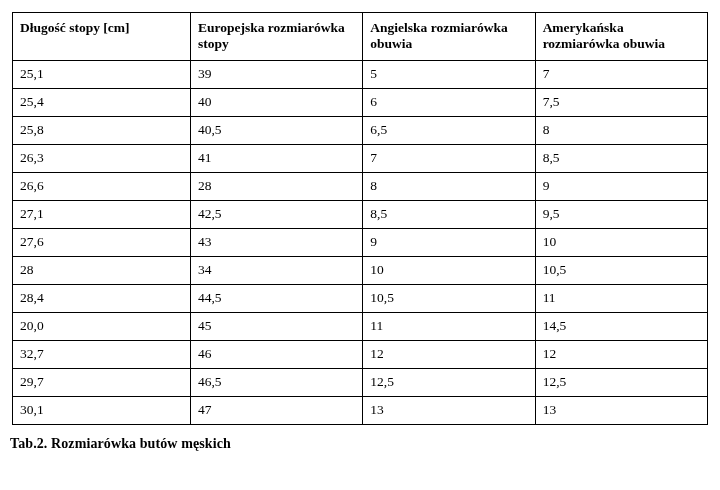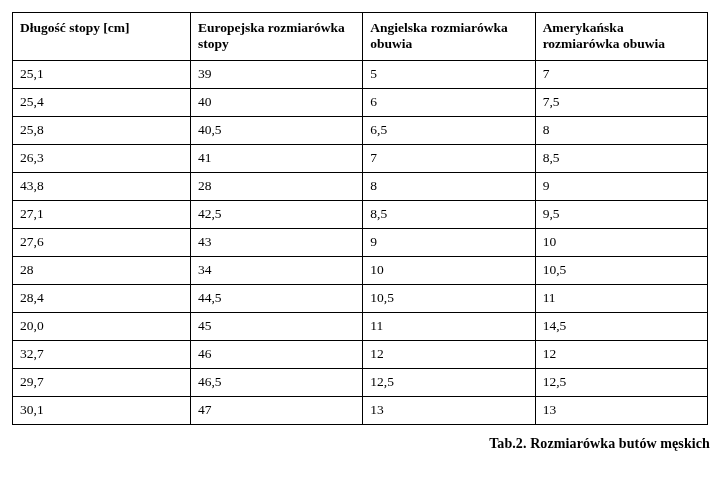--- a/index.html
+++ b/index.html
@@ -42,21 +42,21 @@
     padding-bottom: 7px;
   }
   table.size-table col.c0 { width: 25.6%; }
   table.size-table col.c1 { width: 24.8%; }
   table.size-table col.c2 { width: 24.8%; }
   table.size-table col.c3 { width: 24.8%; }
   table.size-table tbody td {
     height: 17px;
   }
   .caption {
-    text-align: right;
+    text-align: left;
     font-size: 14px;
     font-weight: bold;
     margin-top: 11px;
     letter-spacing: 0.1px;
   }
 </style>
 </head>
 <body>
 
 <div class="page">
@@ -95,21 +95,21 @@
         <td>6,5</td>
         <td>8</td>
       </tr>
       <tr>
         <td>26,3</td>
         <td>41</td>
         <td>7</td>
         <td>8,5</td>
       </tr>
       <tr>
-        <td>43,8</td>
+        <td>26,6</td>
         <td>28</td>
         <td>8</td>
         <td>9</td>
       </tr>
       <tr>
         <td>27,1</td>
         <td>42,5</td>
         <td>8,5</td>
         <td>9,5</td>
       </tr>

